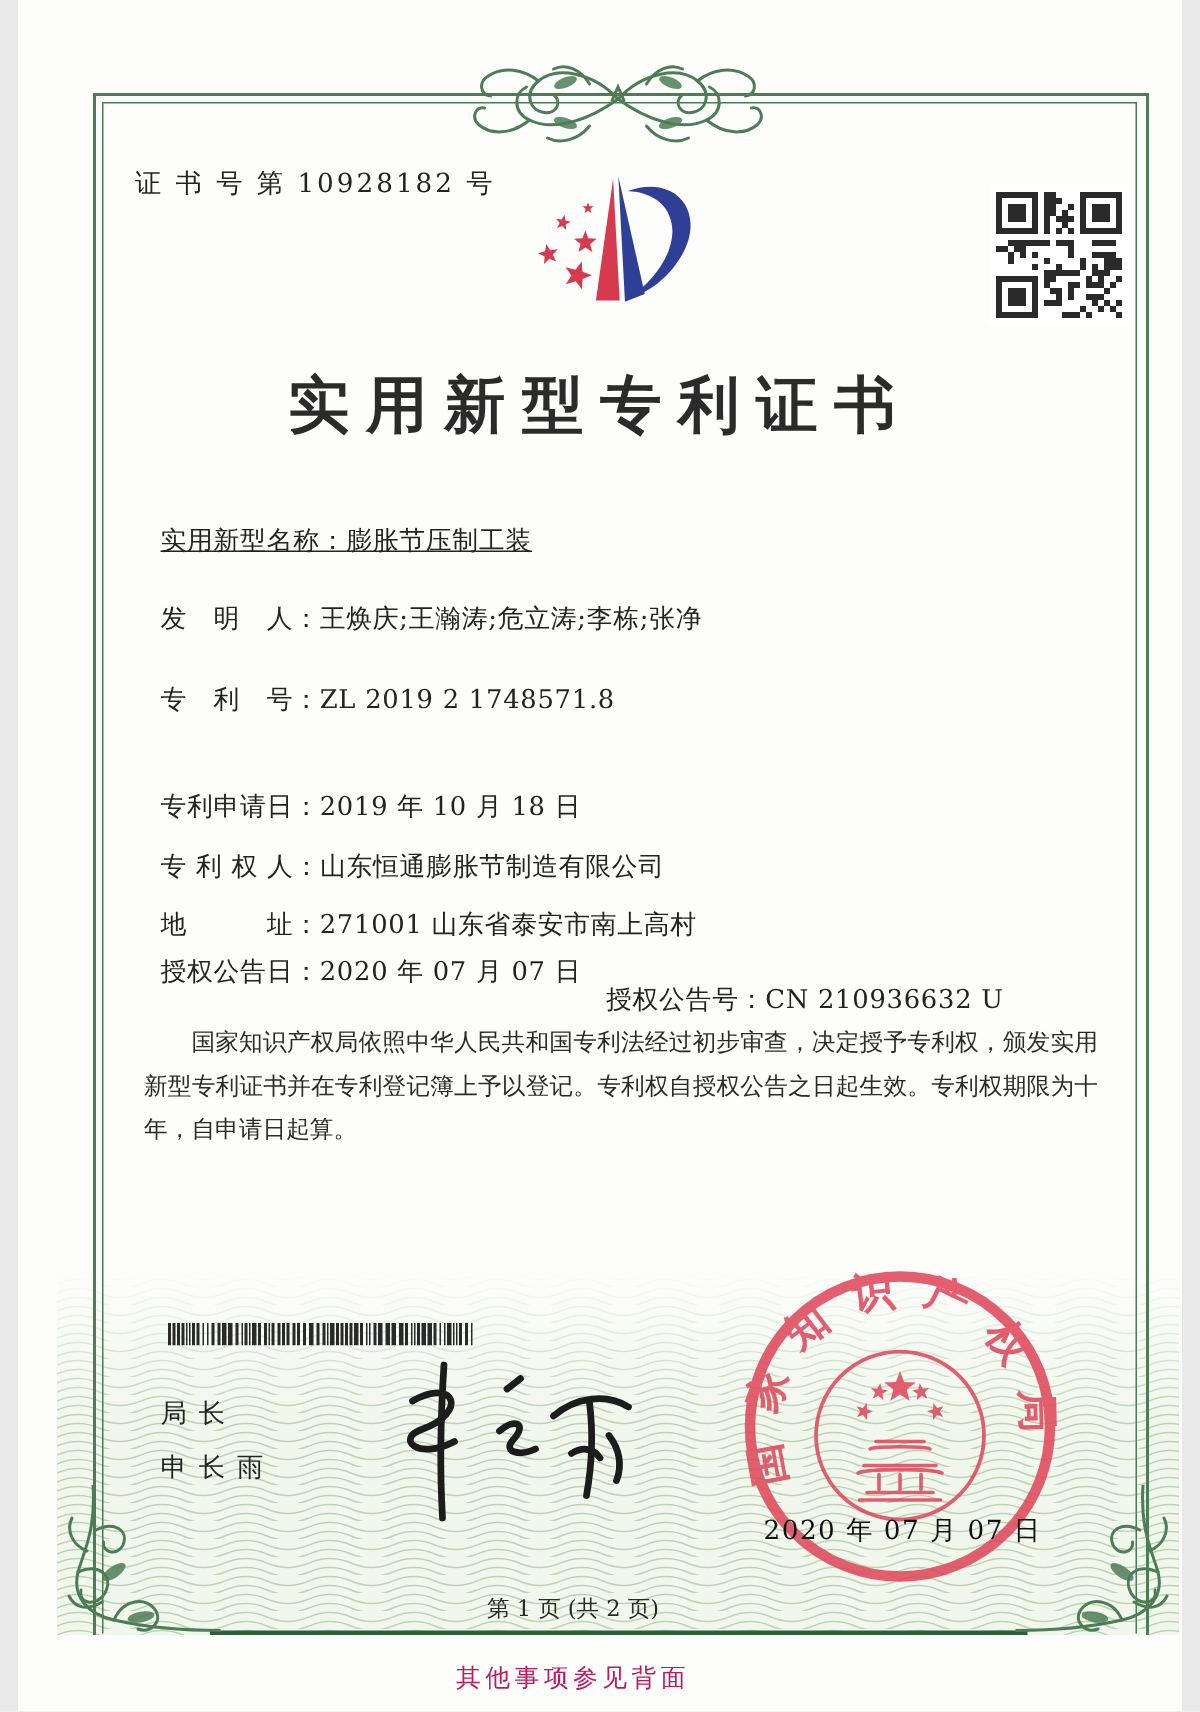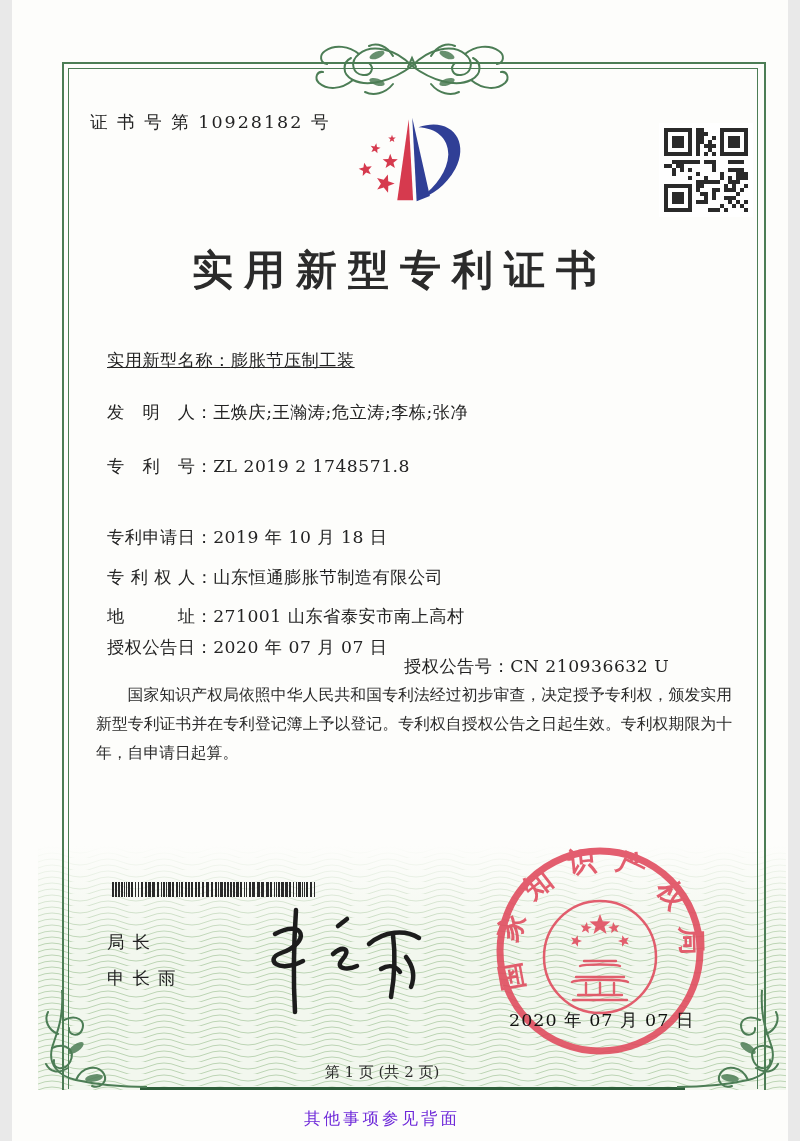--- a/index.html
+++ b/index.html
@@ -29,21 +29,21 @@
   
   .cert-no{left:78px;top:110px;font-size:17.5px;letter-spacing:2px;}
   .title{left:0;top:243px;width:100%;text-align:center;font-size:41px;font-weight:700;
          letter-spacing:11px;color:#2b2b2b;}
   .row{left:95px;font-size:17.2px;letter-spacing:.5px;white-space:nowrap;}
   .para-block{left:84px;top:682px;width:636px;}
   .para-block p{margin:0;text-indent:2em;font-size:15.8px;line-height:29px;text-align:justify;color:#2a2a2a;font-family:Liberation Mono, monospace;}
   .signer{left:95px;font-size:17.5px;letter-spacing:8px;}
   .seal-date{left:497px;top:1008px;font-size:17.5px;letter-spacing:1px;color:#111;z-index:6;}
   .page-note{left:0;top:1063px;width:740px;text-align:center;font-size:15px;color:#2a2a2a;}
-  .back-note{left:0;top:1108px;width:740px;text-align:center;font-size:16.5px;letter-spacing:3px;color:#6d28d9;}
+  .back-note{left:0;top:1108px;width:740px;text-align:center;font-size:16.5px;letter-spacing:3px;color:#be185d;}
   .seal-svg{left:468px;top:833px;z-index:5;}
   .seal-stroke{fill:none;stroke:var(--seal_red,#e0495c);stroke-linecap:round;}
   .seal-fill{fill:var(--seal_red,#e0495c);stroke:none;}
   .seal-chars{fill:var(--seal_red,#e0495c);font-family:"DejaVu Serif","Liberation Serif",serif;
               font-weight:700;font-size:28px;letter-spacing:17px;}
   .sig-stroke{fill:none;stroke:#1c1c1c;stroke-width:4.5px;stroke-linecap:round;stroke-linejoin:round;}
 </style>
 </head>
 <body>
 

